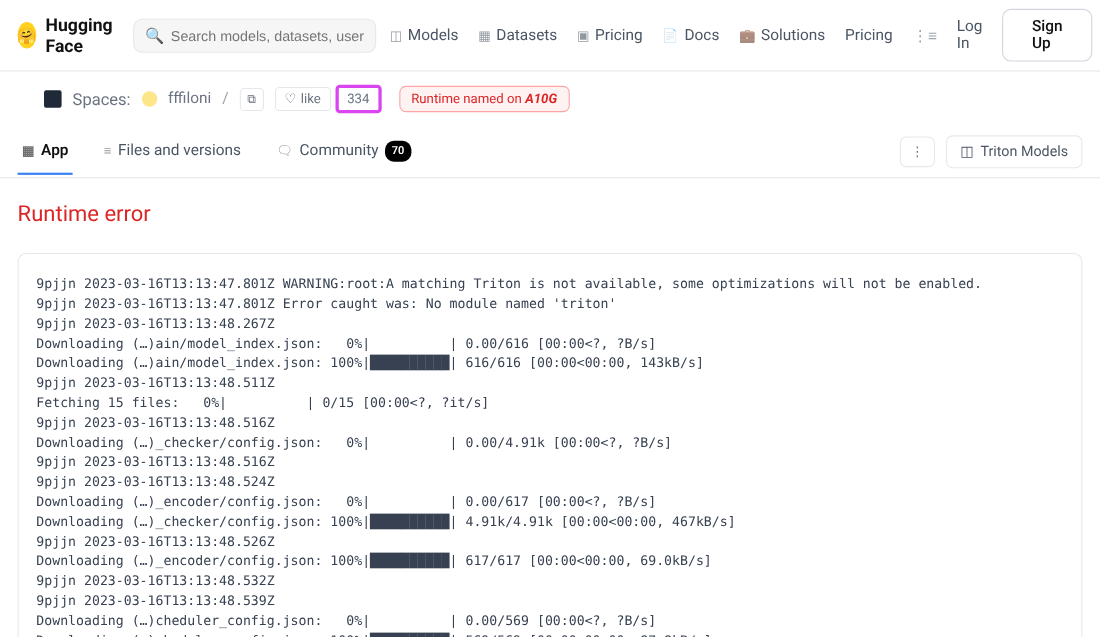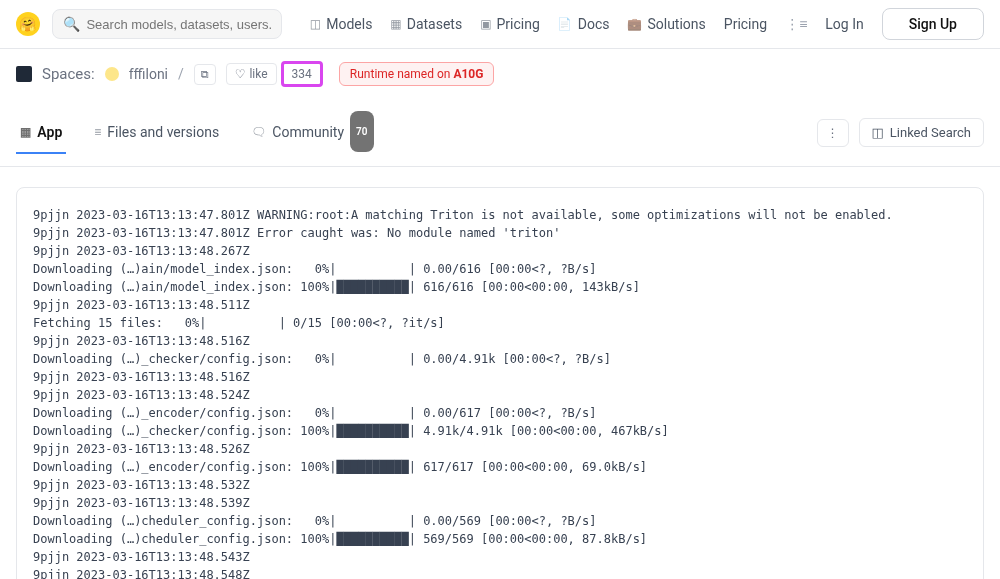--- a/index.html
+++ b/index.html
@@ -12,57 +12,58 @@
     .search-box { display: flex; align-items: center; background: #f6f6f6; border: 1px solid #e5e7eb; border-radius: 8px; padding: 6px 10px; width: 230px; gap: 6px; }
     .search-box input { border: none; background: transparent; outline: none; font-size: 13px; flex: 1; color: #6b7280; }
     .nav-right { display: flex; align-items: center; gap: 18px; margin-left: auto; }
     .nav-item { display: flex; align-items: center; gap: 5px; color: #4b5563; font-size: 14px; cursor: pointer; }
     .nav-item .ni-icon { font-size: 12px; opacity: 0.6; }
     .nav-sep { color: #9ca3af; }
     .login { color: #4b5563; cursor: pointer; }
     .signup { border: 1px solid #d1d5db; padding: 7px 26px; border-radius: 8px; cursor: pointer; font-weight: 500; }
     
     
-    .crumb-row { display: flex; align-items: center; padding: 12px 16px; gap: 10px; flex-wrap: wrap; }
+    .crumb-row { display: flex; align-items: center; padding: 12px 16px; gap: 10px; flex-wrap: wrap; margin-left: 24px; }
     .crumb-icon { width: 16px; height: 16px; background: #1f2937; border-radius: 2px; display: inline-block; }
     .crumb-label { color: #6b7280; font-size: 15px; }
     .avatar { width: 14px; height: 14px; background: #fde68a; border-radius: 50%; display: inline-block; }
     .crumb-user { color: #6b7280; }
     .crumb-slash { color: #9ca3af; }
     .crumb-name { font-family: ui-monospace, Menlo, monospace; font-weight: 600; font-size: 16px; }
     .copy-btn { border: 1px solid #e5e7eb; padding: 3px 6px; border-radius: 4px; color: #6b7280; font-size: 11px; cursor: pointer; }
     .like-btn { border: 1px solid #e5e7eb; padding: 3px 8px; border-radius: 4px; color: #6b7280; font-size: 12px; display: flex; align-items: center; gap: 4px; cursor: pointer; }
     .like-count { border: 3px solid #d946ef; padding: 3px 8px; border-radius: 4px; color: #6b7280; font-size: 12px; margin-left: -6px; }
     .status-badge { border: 1px solid #fca5a5; background: #fef2f2; padding: 4px 10px; border-radius: 6px; font-size: 12px; margin-left: 6px; }
     .status-badge .err-text { color: #dc2626; }
-    .status-badge .err-hw { color: #dc2626; font-weight: 700; }
+    .status-badge .err-hw { color: #dc2626; font-weight: 700; font-style: italic; }
     
     
     .tabs-row { display: flex; align-items: center; padding: 0 16px; border-bottom: 1px solid #e5e7eb; gap: 24px; }
     .tab { display: flex; align-items: center; gap: 6px; padding: 12px 4px; color: #4b5563; cursor: pointer; border-bottom: 2px solid transparent; }
     .tab.active { color: #111; font-weight: 600; border-bottom-color: #3b82f6; }
     .tab .t-icon { font-size: 12px; opacity: 0.6; }
-    .tab-badge { background: #737373; color: #fff; font-size: 10px; padding: 15px 6px; border-radius: 8px; font-weight: 600; }
+    .tab-badge { background: #000000; color: #fff; font-size: 10px; padding: 4px 6px; border-radius: 8px; font-weight: 600; }
     .tabs-right { margin-left: auto; display: flex; align-items: center; gap: 10px; padding: 8px 0; }
     .icon-btn { border: 1px solid #e5e7eb; padding: 6px 9px; border-radius: 6px; color: #6b7280; cursor: pointer; font-size: 12px; }
     .linked-btn { border: 1px solid #e5e7eb; padding: 6px 12px; border-radius: 6px; color: #4b5563; cursor: pointer; display: flex; align-items: center; gap: 6px; font-size: 13px; }
     
     
     .content { padding: 20px 16px; }
     .error-title { color: #dc2626; font-size: 20px; font-weight: 400; margin-bottom: 24px; }
     .logs-label { font-weight: 700; font-size: 14px; margin-bottom: 12px; }
     .logs-box { border: 1px solid #e5e7eb; border-radius: 8px; padding: 18px 16px; background: #fff; }
     .logs-box pre { font-family: ui-monospace, Menlo, Consolas, monospace; font-size: 12px; line-height: 1.5; color: #374151; white-space: pre; overflow-x: auto; }
   </style>
 </head>
 <body>
 
 <div class="header">
   <div class="logo">
     <span class="logo-icon">🤗</span>
+    <span>Hugging Face</span>
   </div>
   <div class="search-box">
     <span>🔍</span>
     <input type="text" placeholder="Search models, datasets, users..." style="">
   </div>
   <div class="nav-right">
     <div class="nav-item">
         <span class="ni-icon">◫</span>
         <span>Models</span>
       </div>
@@ -116,26 +117,27 @@
     </div>
   <div class="tab">
       <span class="t-icon">🗨</span>
       <span>Community</span>
       <span class="tab-badge">70</span>
     </div>
   <div class="tabs-right">
     <span class="icon-btn">⋮</span>
     <div class="linked-btn">
         <span>◫</span>
-        <span>Linked Search</span>
+        <span>Triton Models</span>
       </div>
   </div>
 </div>
 
 <div class="content">
+  <h2 class="error-title">Runtime error</h2>
   <div class="logs-box">
     <pre>9pjjn 2023-03-16T13:13:47.801Z WARNING:root:A matching Triton is not available, some optimizations will not be enabled.
 9pjjn 2023-03-16T13:13:47.801Z Error caught was: No module named 'triton'
 9pjjn 2023-03-16T13:13:48.267Z
 Downloading (…)ain/model_index.json:   0%|          | 0.00/616 [00:00&lt;?, ?B/s]
 Downloading (…)ain/model_index.json: 100%|██████████| 616/616 [00:00&lt;00:00, 143kB/s]
 9pjjn 2023-03-16T13:13:48.511Z
 Fetching 15 files:   0%|          | 0/15 [00:00&lt;?, ?it/s]
 9pjjn 2023-03-16T13:13:48.516Z
 Downloading (…)_checker/config.json:   0%|          | 0.00/4.91k [00:00&lt;?, ?B/s]

